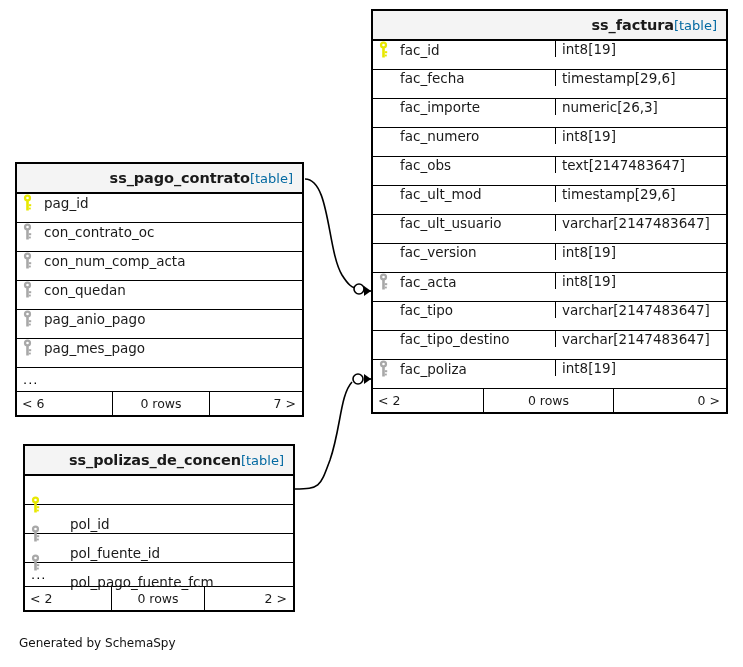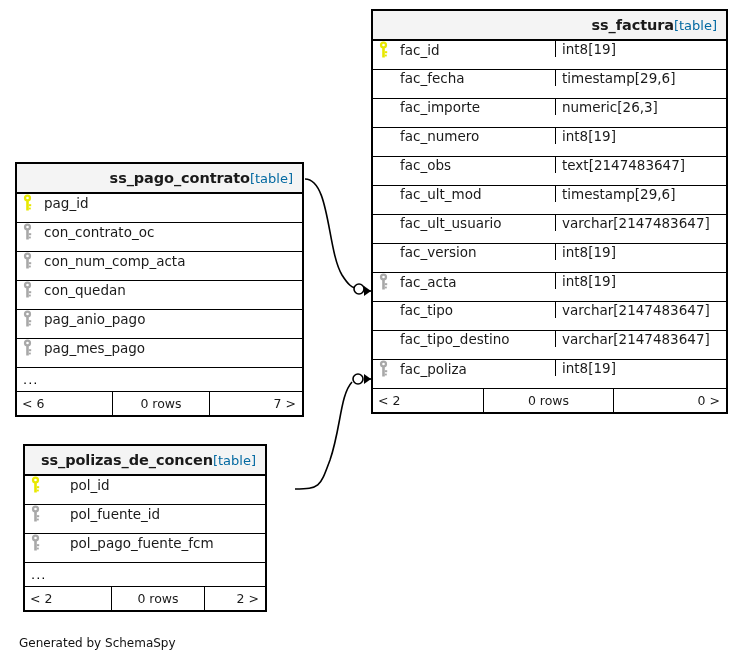--- a/index.html
+++ b/index.html
@@ -133,28 +133,28 @@
     overflow: hidden;
     white-space: nowrap;
   }
   .foot-left  { justify-content: flex-start; padding-left: 5px; }
   .foot-mid   { justify-content: center; border-left: 1.5px solid #000; border-right: 1.5px solid #000; }
   .foot-right { justify-content: flex-end; padding-right: 6px; }
 
   
   #tbl-factura      { left: 371px; top: 9px;   width: 357px; }
   #tbl-pago         { left: 15px;  top: 133px; width: 289px; margin-top: 29px; }
-  #tbl-polizas      { left: 23px;  top: 444px; width: 244px; }
+  #tbl-polizas      { left: 23px;  top: 444px; width: 272px; }
 
   #tbl-factura .cell-type  { width: 171px; min-width: 171px; }
   #tbl-factura .cell-name  { padding-left: 5px; }
 
   #tbl-pago  .cell-name   { padding-left: 5px; }
   #tbl-polizas .cell-name { padding-left: 5px; }
-  #tbl-polizas .col-label { padding-left: 18px; }
+  #tbl-polizas .col-label { padding-left: 18px; margin-top: 40px; }
 
   #tbl-factura .foot-left  { width: 110px; }
   #tbl-factura .foot-mid   { width: 131px; justify-content: center; }
   #tbl-factura .foot-right { flex: 1 1 auto; }
 
   #tbl-pago .foot-left  { width: 95px; }
   #tbl-pago .foot-mid   { width: 98px; }
   #tbl-pago .foot-right { flex: 1 1 auto; }
 
   #tbl-polizas .foot-left  { width: 86px; }

